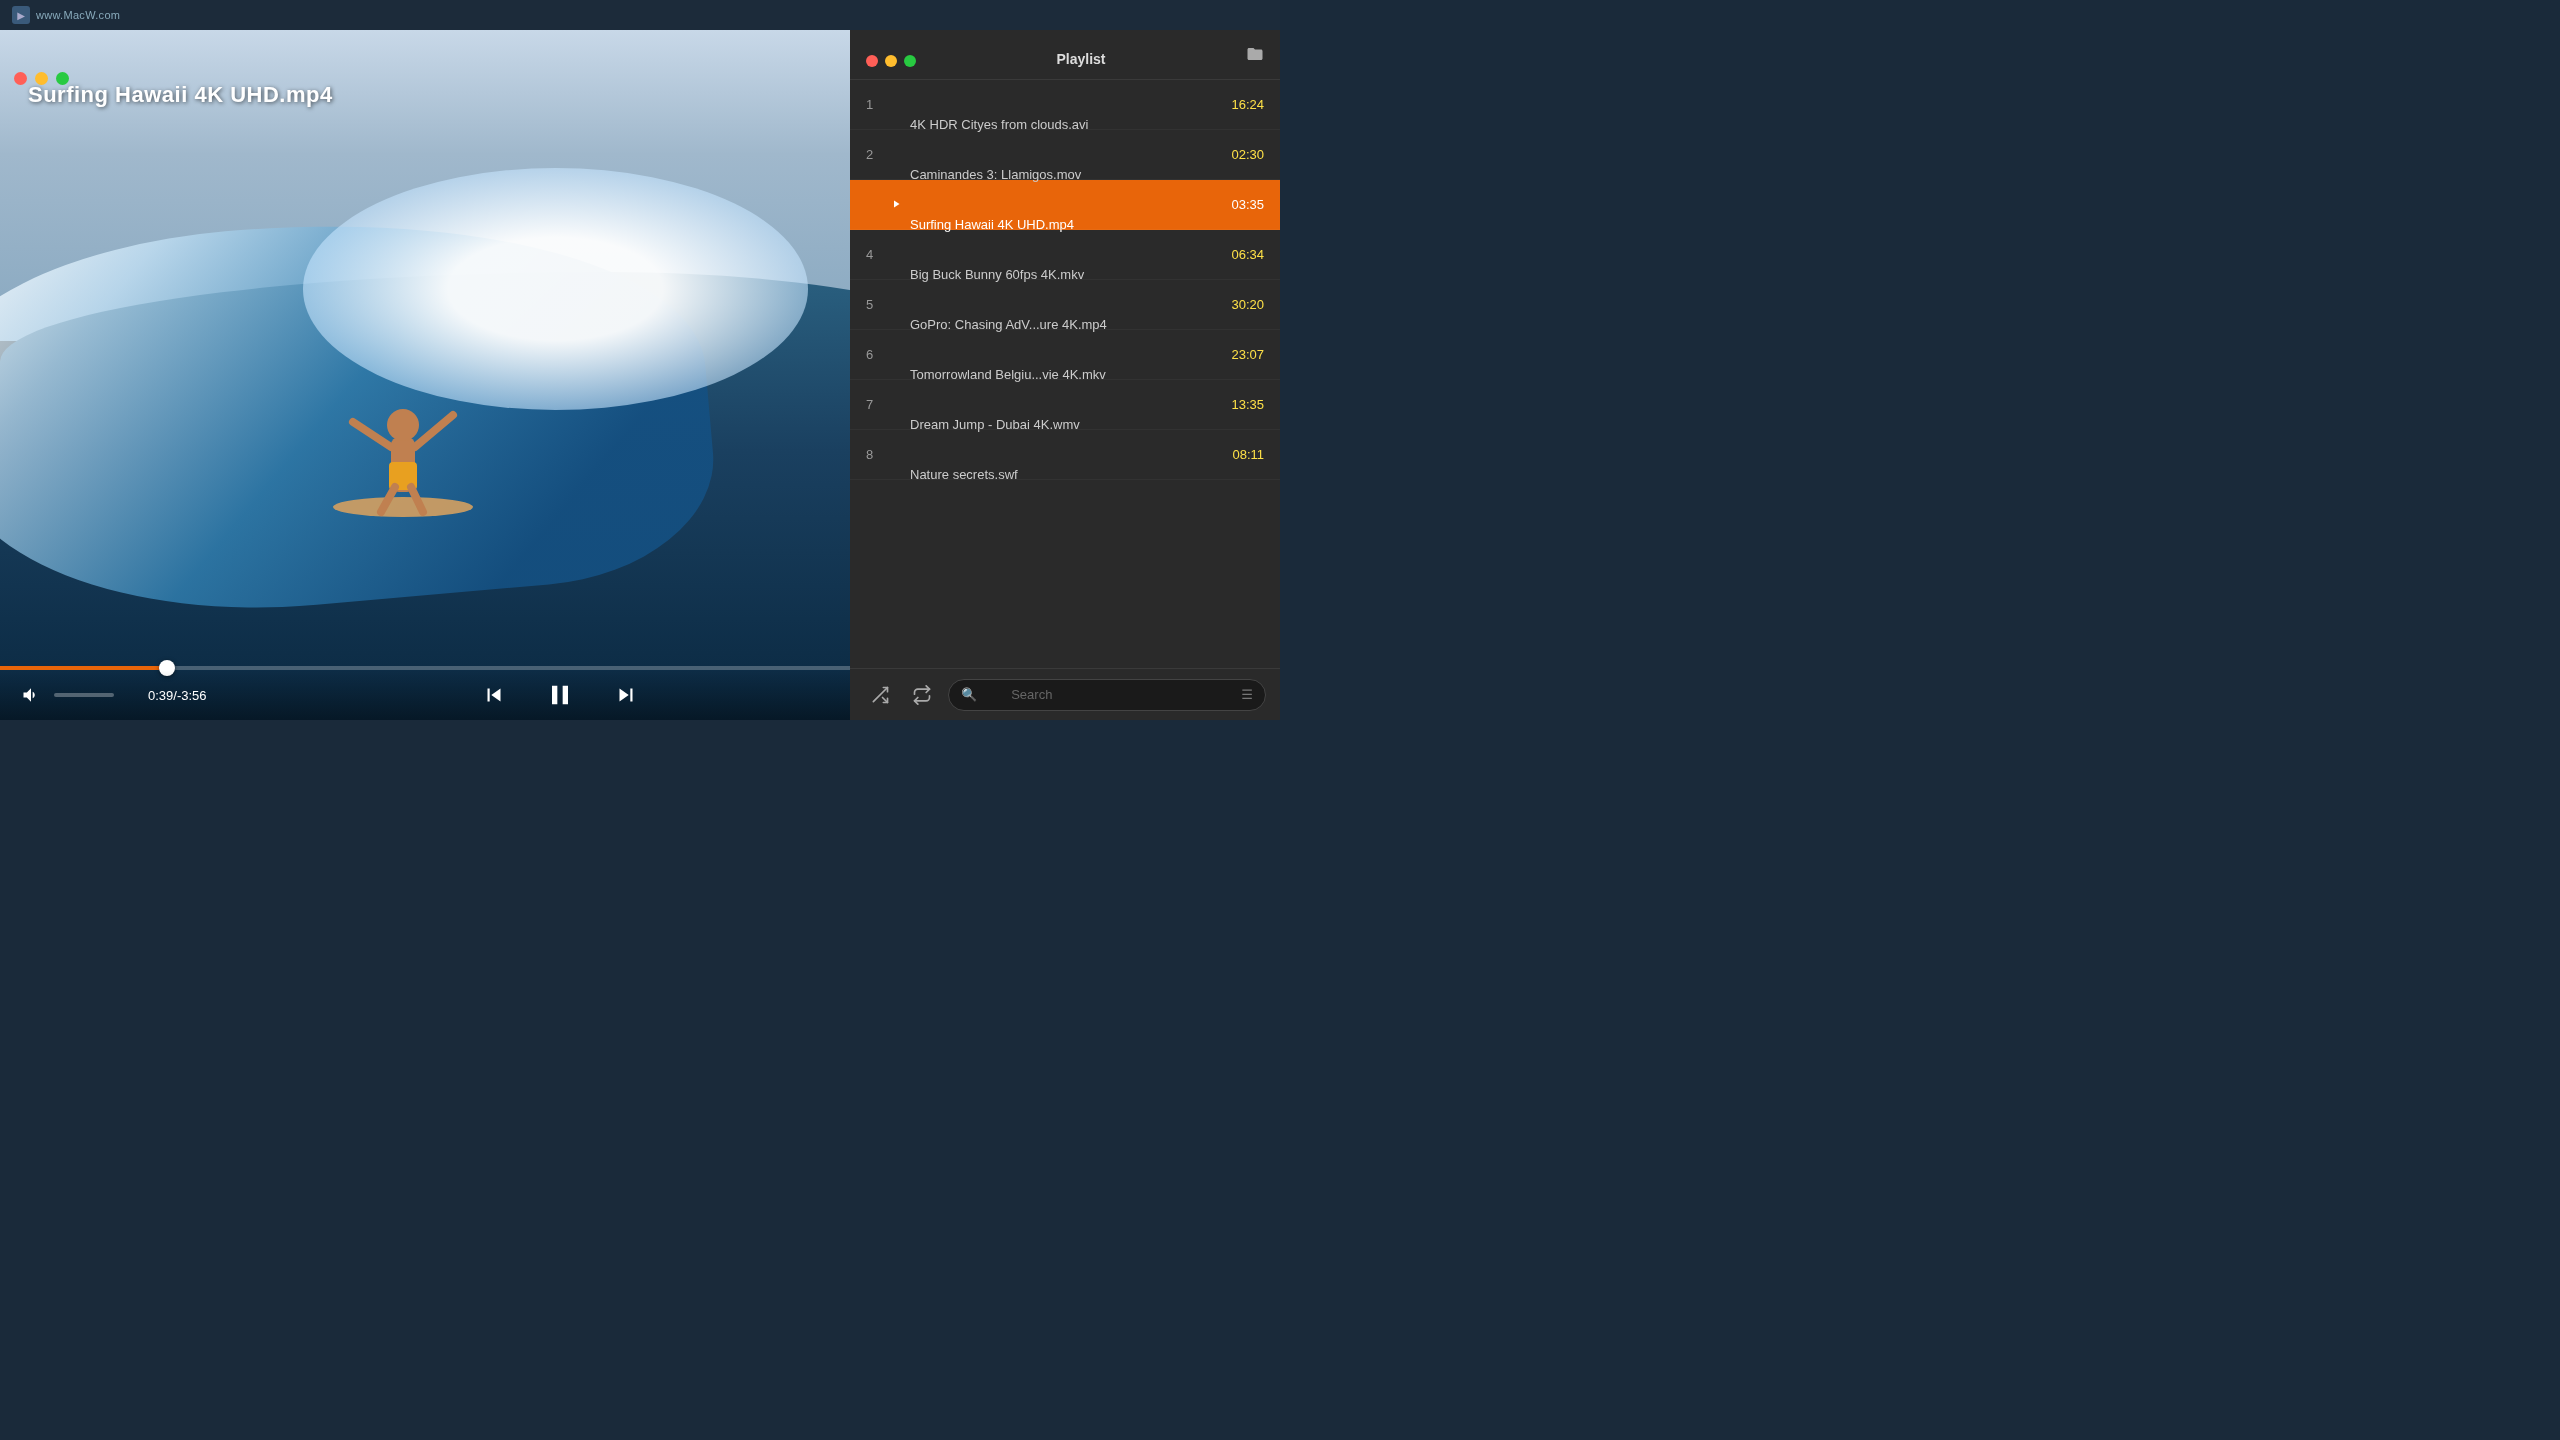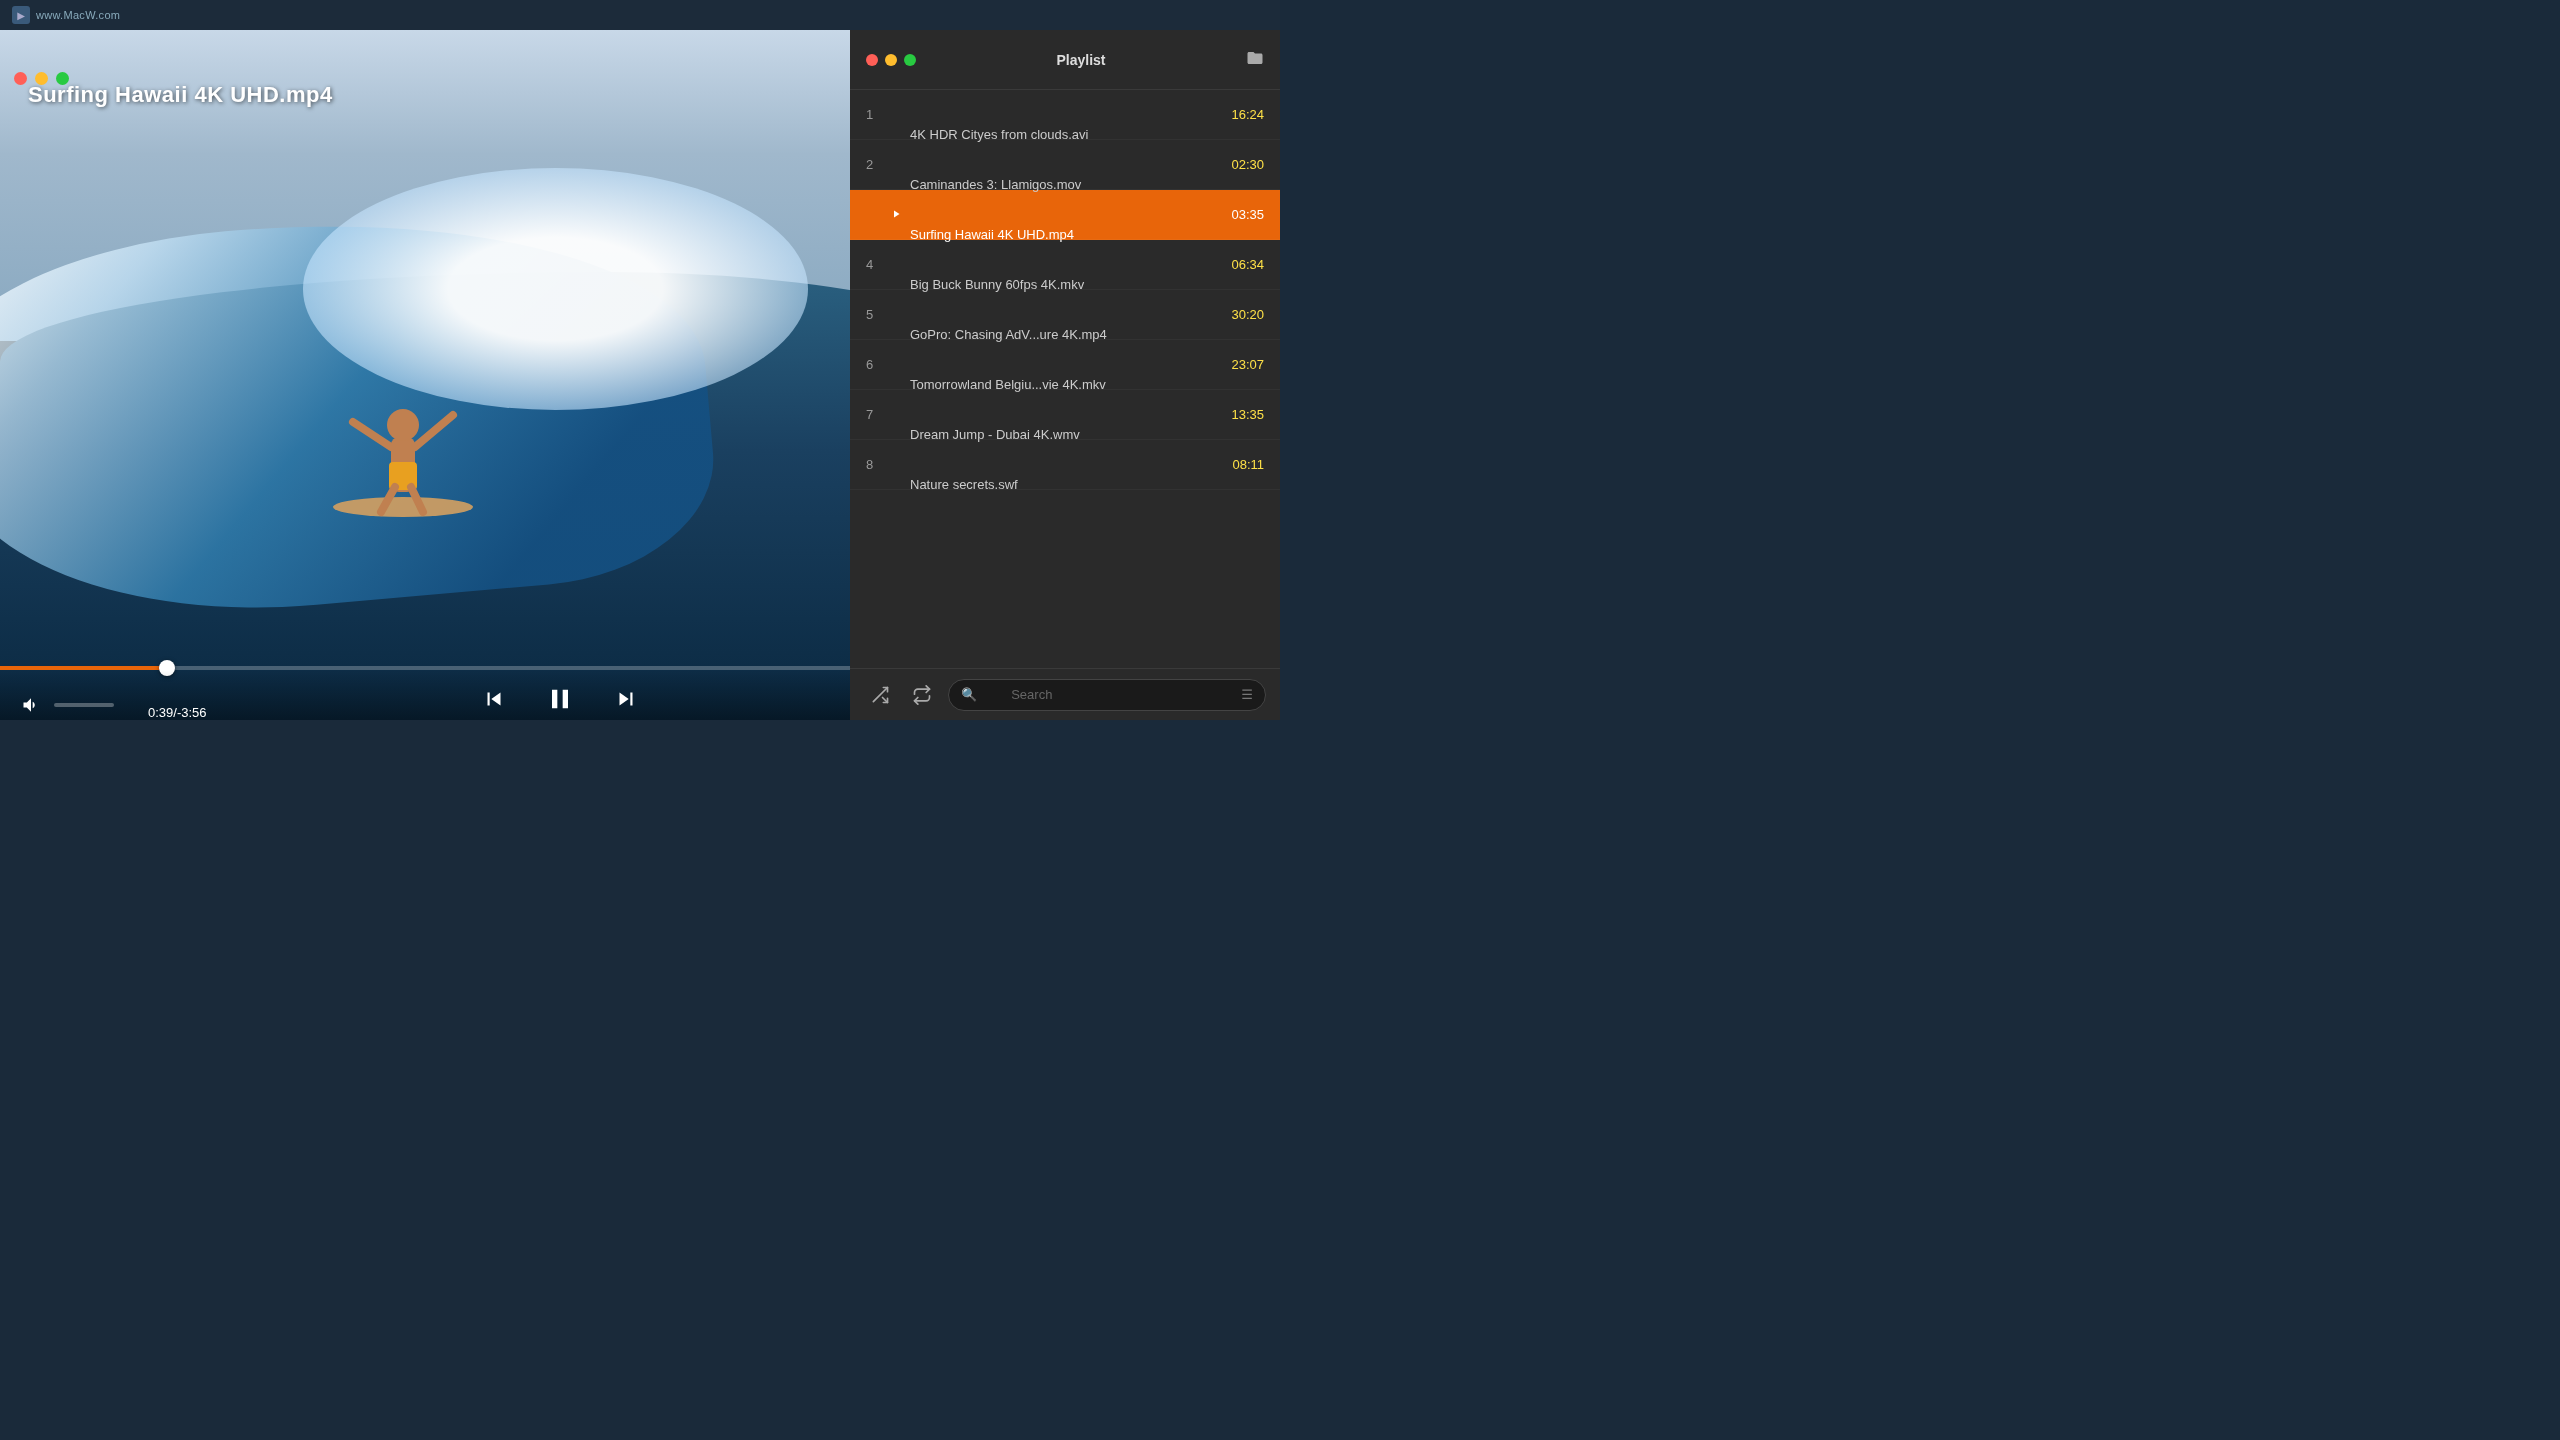--- a/index.html
+++ b/index.html
@@ -212,21 +212,21 @@
     }
 
     
     .bottom-controls {
       position: absolute;
       bottom: 0;
       left: 0;
       right: 0;
       height: 50px;
       display: flex;
-      align-items: flex-end;
+      align-items: center;
       padding: 0 16px;
       background: linear-gradient(0deg, rgba(0,0,0,0.4) 0%, transparent 100%);
     }
 
     .volume-area {
       display: flex;
       align-items: center;
       gap: 8px;
       min-width: 120px;
     }
@@ -300,24 +300,24 @@
       right: 0;
       width: 430px;
       bottom: 0;
       background: #2a2a2a;
       display: flex;
       flex-direction: column;
       z-index: 5;
     }
 
     .playlist-header {
-      height: 60px;
-      display: flex;
-      align-items: center;
-      padding: 1px 16px;
+      height: 50px;
+      display: flex;
+      align-items: flex-end;
+      padding: 12px 16px;
       border-bottom: 1px solid #3a3a3a;
       position: relative;
     }
 
     .playlist-win-controls {
       display: flex;
       gap: 7px;
       align-items: center;
     }
     .pl-btn { width: 12px; height: 12px; border-radius: 50%; cursor: pointer; }

